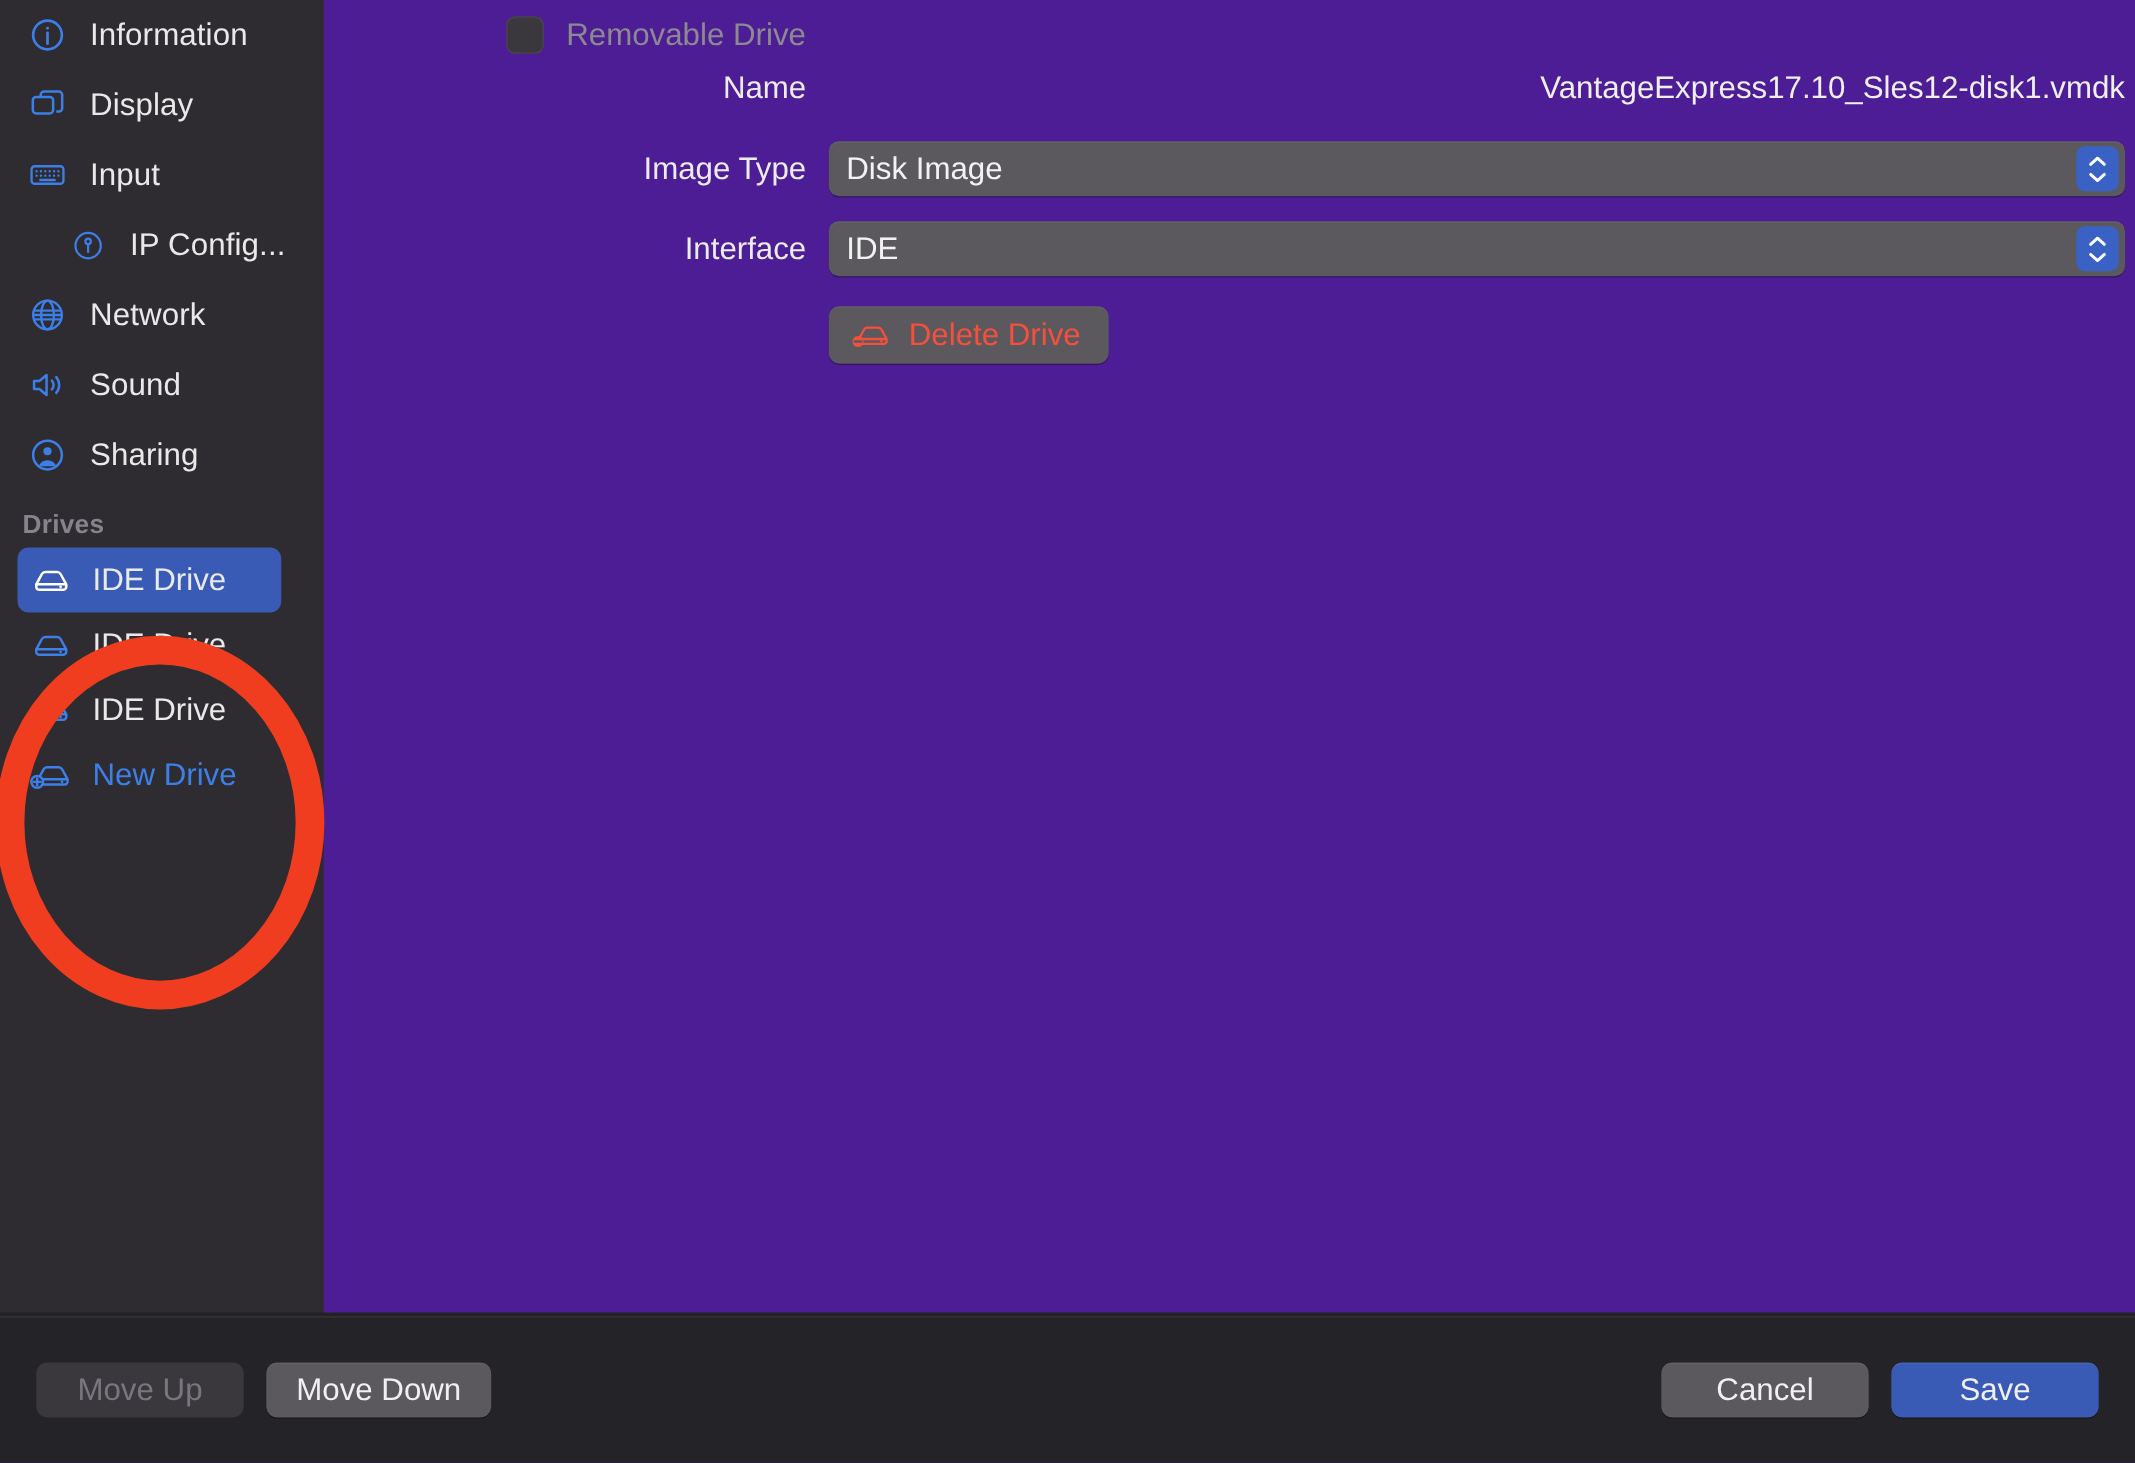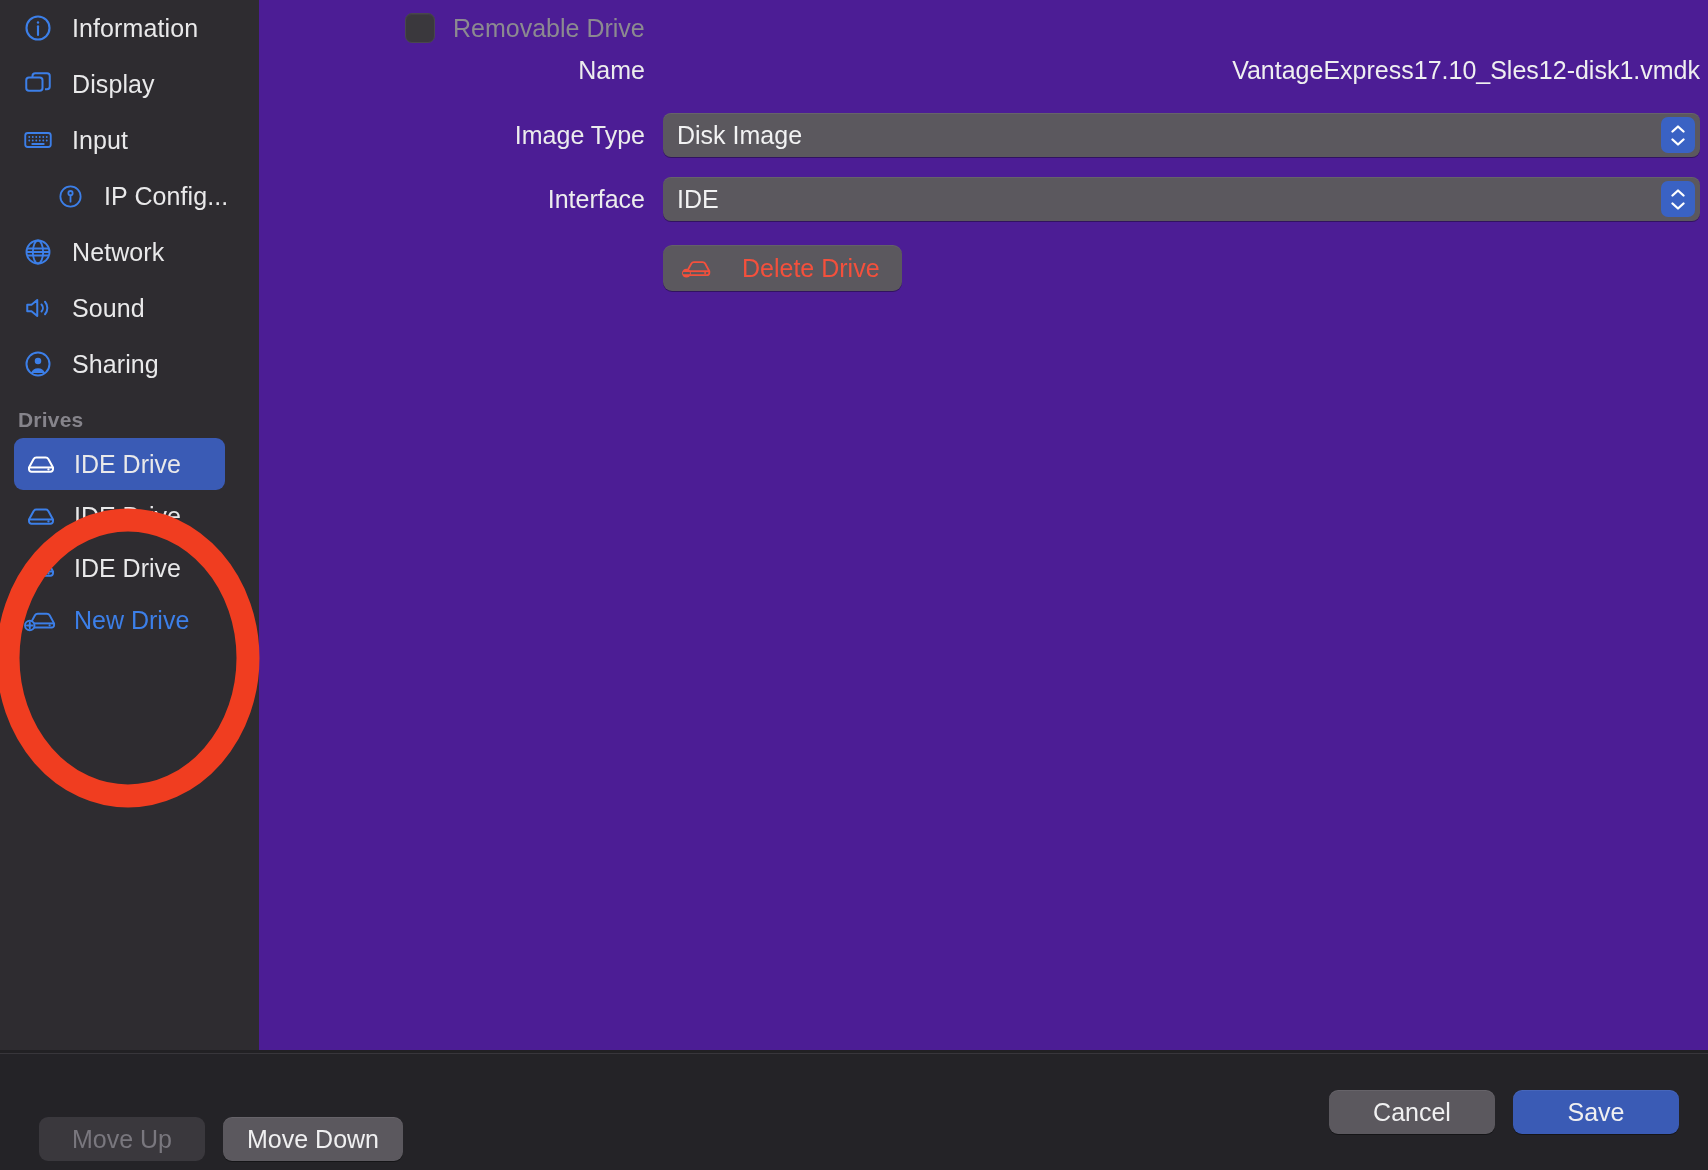--- a/index.html
+++ b/index.html
@@ -85,33 +85,33 @@
   .stepper {
     position:absolute; right:5px; top:4px;
     width:34px; height:36px; border-radius:7px;
     background:#3a62c4;
     display:flex; flex-direction:column; align-items:center; justify-content:center; gap:3px;
   }
   .stepper svg { display:block; }
 
   .btn-row { display:flex; align-items:center; height:64px; }
   .delete-btn {
-    display:inline-flex; align-items:center; gap:29px;
+    display:inline-flex; align-items:center; gap:14px;
     height:46px; padding:0 22px 0 18px;
     background:#5b585e; border-radius:9px;
     color:#f4503c; font-size:25px;
     box-shadow:0 1px 0 rgba(0,0,0,.35), inset 0 1px 0 rgba(255,255,255,.06);
   }
 
   
   #footer {
     position:absolute; left:0; bottom:0; width:1708px; height:117px;
     background:#242327; border-top:1px solid #38363b;
   }
-  .footer-left { position:absolute; left:39px; top:36px; display:flex; gap:18px;margin-top:27px; }
+  .footer-left { position:absolute; left:29px; top:36px; display:flex; gap:18px; }
   .footer-right { position:absolute; right:29px; top:36px; display:flex; gap:18px; }
   .btn {
     height:44px; min-width:100px; padding:0 24px;
     border-radius:9px; border:none;
     display:inline-flex; align-items:center; justify-content:center;
     font-family:"Liberation Sans", sans-serif; font-size:25px;
     color:#f0f0f1; background:#5b585e;
     box-shadow:0 1px 0 rgba(0,0,0,.4), inset 0 1px 0 rgba(255,255,255,.07);
     white-space:nowrap;
   }

